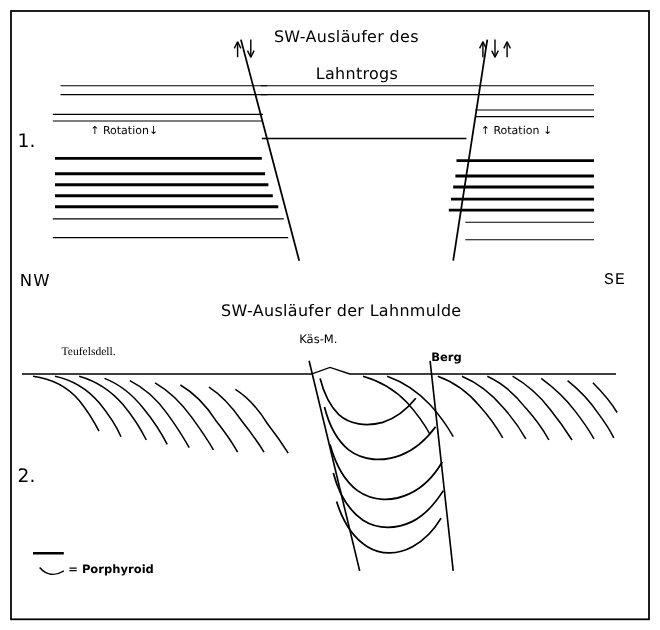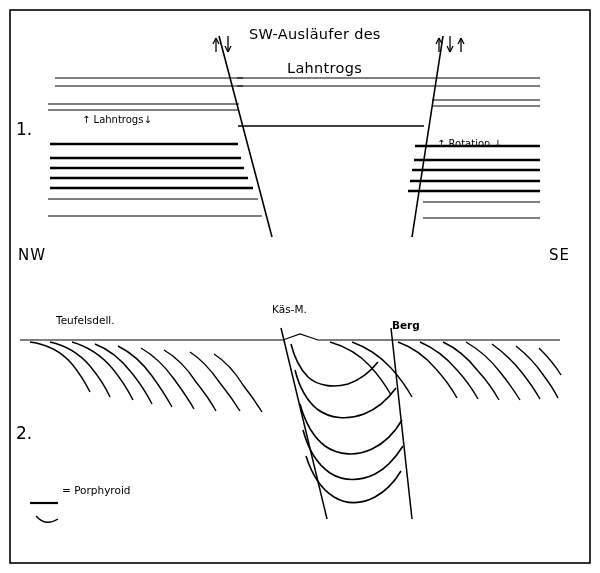--- a/index.html
+++ b/index.html
@@ -175,28 +175,29 @@
         <path d="M36,516 C42,523 50,524 58,519"></path>
       </g>
     </g>
   </svg>
 
   <div class="lbl panel-num" style="left:16px; top:120px;">1.</div>
 
   <div class="lbl title-txt" style="left:249px; top:27px;">SW-Ausläufer des</div>
   <div class="lbl title-txt" style="left:287px; top:50px;margin-top:11px;">Lahntrogs</div>
 
-  <div class="lbl rot-txt" style="left:82px; top:114px;">↑ Lahntrogs↓</div>
-  <div class="lbl rot-txt" style="left:437px; top:114px;margin-top:24px;">↑ Rotation  ↓</div>
+  <div class="lbl rot-txt" style="left:82px; top:114px;">↑ Rotation↓</div>
+  <div class="lbl rot-txt" style="left:437px; top:114px;">↑ Rotation  ↓</div>
 
   <div class="lbl compass" style="left:18px; top:247px;">NW</div>
-  <div class="lbl compass" style="left:549px; top:247px;">SE</div>
-
-
-  <div class="lbl small-txt" style="left:56px; top:315px;">Teufelsdell.</div>
+  <div class="lbl compass" style="left:549px; top:247px;font-family:Liberation Mono, monospace;">SE</div>
+
+  <div class="lbl title-txt" style="left:201px; top:276px;">SW-Ausläufer der Lahnmulde</div>
+
+  <div class="lbl small-txt" style="left:56px; top:315px;font-family:Liberation Serif, serif;">Teufelsdell.</div>
   <div class="lbl small-txt" style="left:272px; top:304px;">Käs-M.</div>
   <div class="lbl small-txt" style="left:392px; top:320px;font-weight:bold;">Berg</div>
 
   <div class="lbl panel-num" style="left:16px; top:424px;">2.</div>
 
-  <div class="lbl legend-txt" style="left:62px; top:485px;">= Porphyroid</div>
+  <div class="lbl legend-txt" style="left:62px; top:513px;font-weight:bold;">= Porphyroid</div>
 
 </div>
 
 </body></html>

